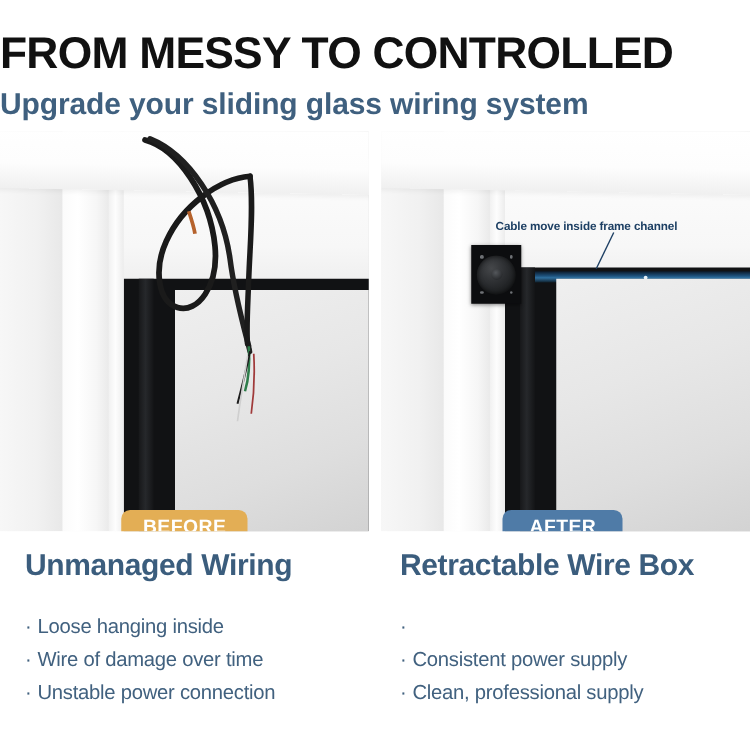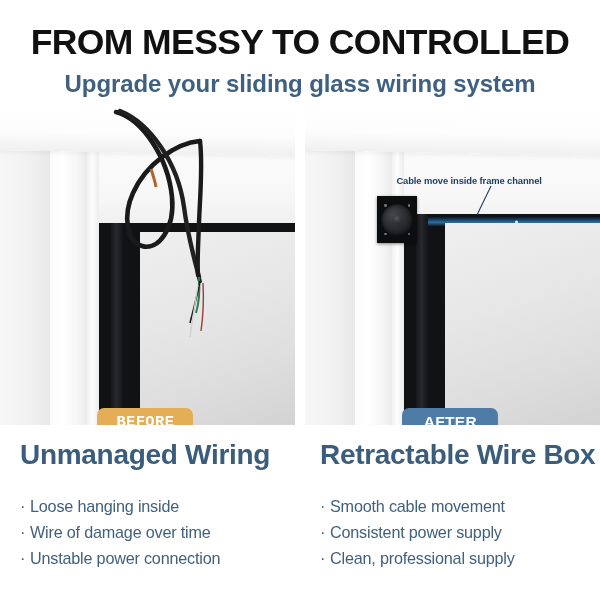--- a/index.html
+++ b/index.html
@@ -19,21 +19,21 @@
     height: 600px;
     background: #ffffff;
   }
 
   
   .header {
     position: absolute;
     top: 0; left: 0;
     width: 600px;
     height: 103px;
-    text-align: center;
+    text-align: left;
     padding-top: 24px;
   }
   .main-title {
     font-size: 35.5px;
     font-weight: bold;
     letter-spacing: -0.6px;
     color: #111111;
     line-height: 1.05;
     white-space: nowrap;
   }
@@ -203,40 +203,40 @@
     border-radius: 7px;
     display: flex;
     align-items: center;
     justify-content: center;
     font-size: 15.5px;
     font-weight: bold;
     color: #ffffff;
     letter-spacing: 0.35px;
     left: 33%;
   }
-  .badge-before { background: #e3ae55; font-family: Liberation Mono, monospace; }
+  .badge-before { background: #e3ae55; }
   .badge-after  { background: #4f7ba7; }
 
   
   .columns {
     position: absolute;
     top: 440px; left: 0;
     width: 600px;
     height: 160px;
   }
   .column {
     position: absolute;
     top: 0;
     width: 290px;
   }
   .col-left  { left: 20px; }
   .col-right { left: 320px; }
 
   .col-title {
-    font-size: 28px;
+    font-size: 24px;
     font-weight: bold;
     color: #3b5d7d;
     letter-spacing: -0.3px;
     line-height: 1.1;
     white-space: nowrap;
   }
   .bullets {
     margin-top: 22px;
     list-style: none;
   }
@@ -359,21 +359,20 @@
           <span>Unstable power connection</span>
         </li>
       </ul>
     </div>
 
     <div class="column col-right">
       <div class="col-title">Retractable Wire Box</div>
       <ul class="bullets">
         <li>
           <span class="bullet-dot">·</span>
-          <span>Smooth cable movement</span>
         </li>
         <li>
           <span class="bullet-dot">·</span>
           <span>Consistent power supply</span>
         </li>
         <li>
           <span class="bullet-dot">·</span>
           <span>Clean, professional supply</span>
         </li>
       </ul>

